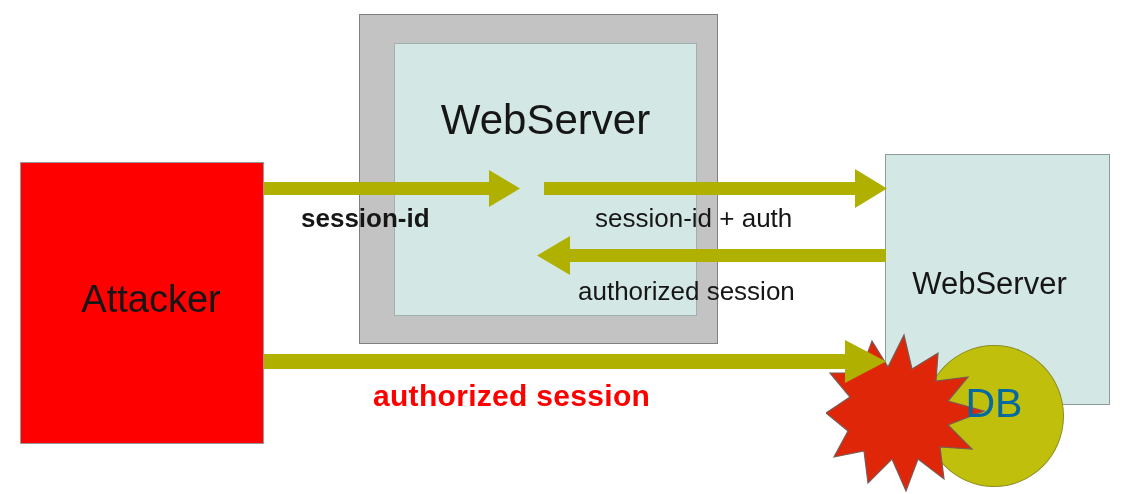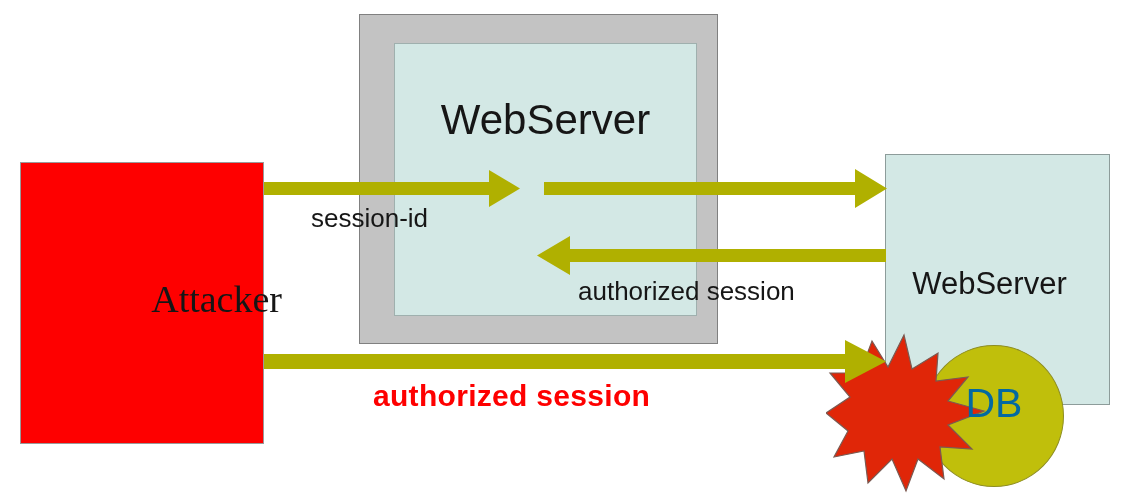--- a/index.html
+++ b/index.html
@@ -28,26 +28,25 @@
     width: 244px;
     height: 282px;
     background: #fe0000;
     border: 1px solid #9a9a9a;
   }
   #attacker-label {
     position: absolute;
     left: 20px;
     top: 278px;
     width: 262px;
-    text-align: right;
+    text-align: center;
     font-size: 38px;
     color: #161616;
     line-height: 42px;
     letter-spacing: 0px;
-    font-family: Liberation Serif, serif;
   }
   
   #appframe-outer {
     left: 359px;
     top: 14px;
     width: 359px;
     height: 330px;
     background: #c3c3c3;
     border: 1px solid #808080;
   }
@@ -126,21 +125,21 @@
     pointer-events: none;
   }
   
   .edge-label {
     position: absolute;
     font-size: 26px;
     color: #161616;
     line-height: 30px;
     white-space: nowrap;
   }
-  #label-session-id { left: 311px; top: 203px; }
+  #label-session-id { left: 301px; top: 203px; font-weight: bold; }
   #label-session-id-auth { left: 595px; top: 203px; }
   #label-authorized-session { left: 578px; top: 276px; }
   #label-authorized-session-red {
     left: 373px;
     top: 381px;
     font-size: 30px;
     font-weight: bold;
     color: #fe0000;
     letter-spacing: 0.3px;
   }
@@ -182,18 +181,19 @@
       <path d="M886,249 L886,262 L570,262 L570,275 L537,255.5 L570,236 L570,249 Z" fill="#b0b000"></path>
     </g>
 
     <g>
       <path d="M264,354 L264,369 L845,369 L845,383 L886,361.5 L845,340 L845,354 Z" fill="#b0b000"></path>
     </g>
   </svg>
 
   <div class="edge-label" id="label-session-id">session-id</div>
 
+  <div class="edge-label" id="label-session-id-auth">session-id + auth</div>
 
   <div class="edge-label" id="label-authorized-session">authorized session</div>
 
   <div class="edge-label" id="label-authorized-session-red">authorized session</div>
 
 </div>
 
 </body></html>

